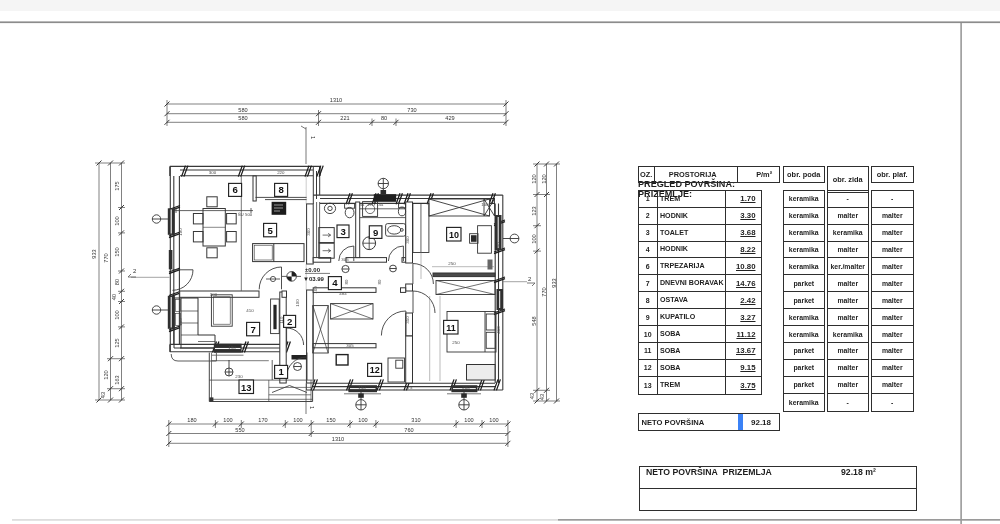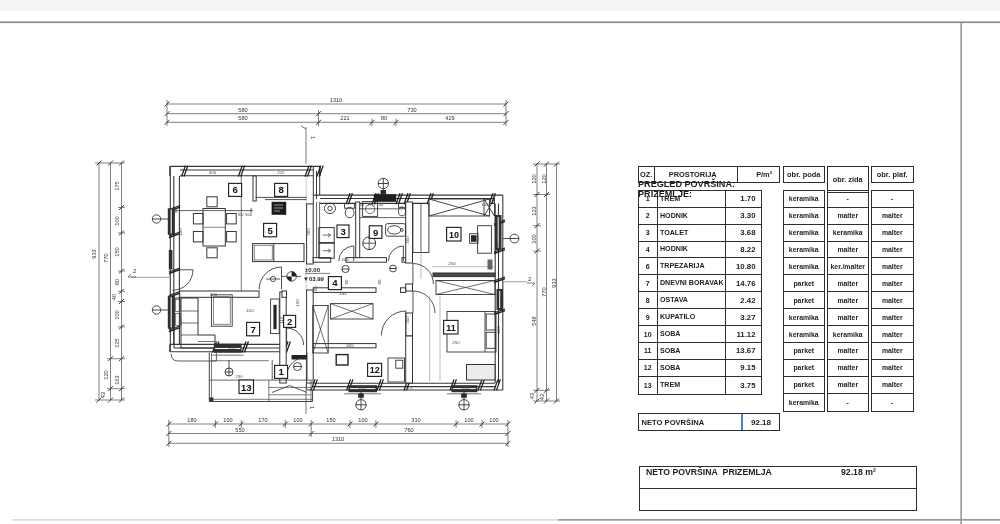--- a/index.html
+++ b/index.html
@@ -7,21 +7,21 @@
         font-family:"Liberation Sans", sans-serif;filter:blur(0.28px);}
   .abs{position:absolute;}
   svg text{font-family:"Liberation Sans", sans-serif;}
   .hdr{border:1.1px solid #2e2e2e;box-sizing:border-box;display:flex;font-weight:bold;color:#1d1d1d;}
   .hdr span{font-size:7.4px;display:flex;align-items:center;justify-content:center;border-right:1px solid #2e2e2e;box-sizing:border-box;}
   .tbl{border:1.1px solid #2e2e2e;box-sizing:border-box;color:#222;font-weight:bold;}
   .tbl .r{display:flex;height:16.92px;box-sizing:border-box;border-bottom:1px solid #2e2e2e;}
   .tbl .r:last-child{border-bottom:none;}
   .c1{width:19.5px;font-size:7px;display:flex;align-items:center;justify-content:center;border-right:1px solid #2e2e2e;box-sizing:border-box;}
   .c2{flex:1;font-size:7.1px;display:flex;align-items:center;padding-left:2px;border-right:1px solid #2e2e2e;box-sizing:border-box;}
-  .c3{width:35px;font-size:7.8px;display:flex;align-items:center;justify-content:flex-end;padding-right:5px;box-sizing:border-box;}
+  .c3{width:35px;font-size:7.8px;display:flex;align-items:center;justify-content:flex-end;padding-right:5px;box-sizing:border-box;text-decoration:underline;}
   .cv{width:100%;font-size:6.9px;display:flex;align-items:center;justify-content:center;}
 </style>
 </head>
 <body>
 <div id="page">
 
 <svg class="abs" style="left:0;top:0" width="1000" height="524" viewBox="0 0 1000 524">
 
 <g stroke-linecap="butt">
 
@@ -975,21 +975,21 @@
       <div class="r">
         <span class="cv">malter</span>
       </div>
   <div class="r">
         <span class="cv">-</span>
       </div>
 </div>
 
 <div class="abs" style="left:637.5px;top:413px;width:142.5px;height:18px;border:1.1px solid #2e2e2e;box-sizing:border-box;display:flex;align-items:center;font-weight:bold;color:#1d1d1d;">
   <span style="font-size:7.6px;padding-left:3px;flex:1;">NETO POVRŠINA</span>
-  <span style="font-size:8px;width:36px;border-left:2px solid #3b82f6;align-self:stretch;display:flex;align-items:center;justify-content:center;">92.18</span>
+  <span style="font-size:8px;width:36px;border-left:5px solid #3b82f6;align-self:stretch;display:flex;align-items:center;justify-content:center;">92.18</span>
 </div>
 
 <div class="abs" style="left:639px;top:466px;width:278px;height:44.5px;border:1.3px solid #2e2e2e;box-sizing:border-box;font-weight:bold;color:#1d1d1d;font-size:8.7px;">
 
   <div style="height:21.6px;border-bottom:1.1px solid #2e2e2e;display:flex;box-sizing:border-box;">
     <span style="padding-left:6px;flex:1;">NETO POVRŠINA&nbsp; PRIZEMLJA</span>
     <span style="width:75px;">92.18 m²</span>
   </div>
 
 </div>

